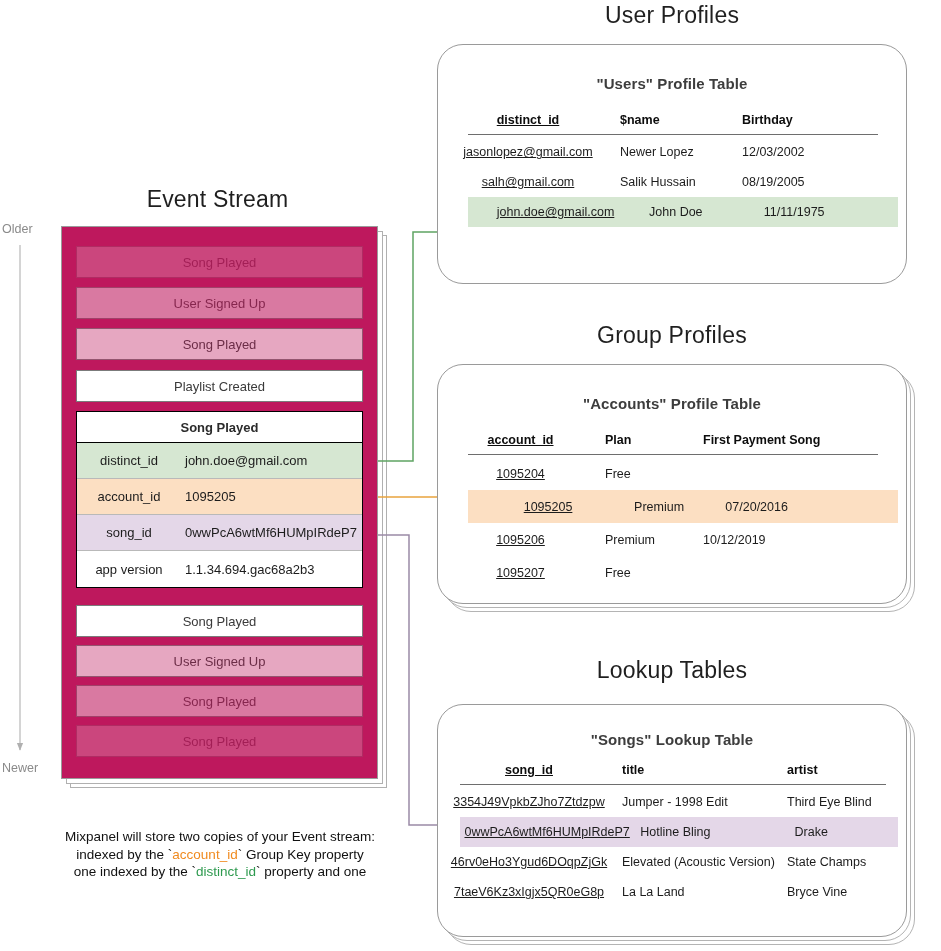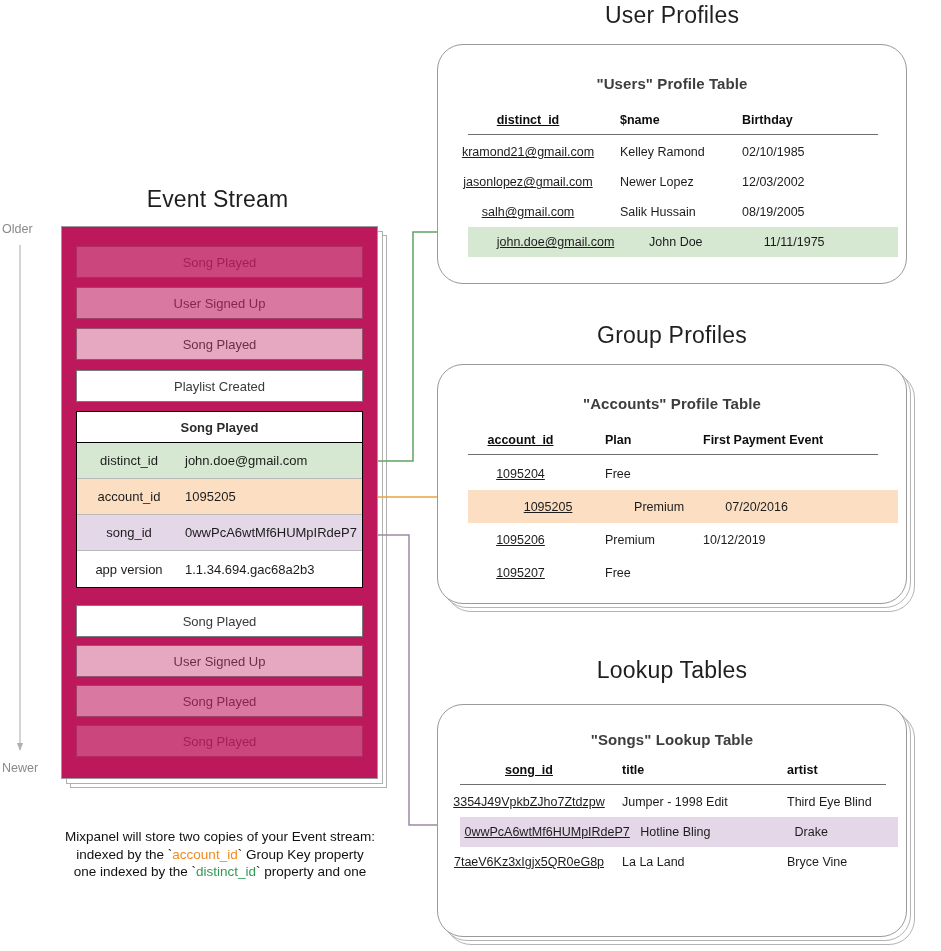--- a/index.html
+++ b/index.html
@@ -263,25 +263,20 @@
 
     <div class="ptable" style="top:62px; left:0; right:0;">
       <div class="prow head">
         <div class="cell c0" style="width:180px;"><span>distinct_id</span></div>
         <div class="cell c1" style="width:122px;"><span>$name</span></div>
         <div class="cell c2" style="width:140px;"><span>Birthday</span></div>
       </div>
       <div class="hr-line" style="margin-left:30px; margin-right:28px;"></div>
 
       <div class="prow" style="height:30px;">
-        <div class="cell c0" style="width:180px;"><span class="u">kramond21@gmail.com</span></div>
-        <div class="cell c1" style="width:122px;"><span>Kelley Ramond</span></div>
-        <div class="cell c2" style="width:140px;"><span>02/10/1985</span></div>
-      </div>
-      <div class="prow" style="height:30px;">
         <div class="cell c0" style="width:180px;"><span class="u">jasonlopez@gmail.com</span></div>
         <div class="cell c1" style="width:122px;"><span>Newer Lopez</span></div>
         <div class="cell c2" style="width:140px;"><span>12/03/2002</span></div>
       </div>
       <div class="prow" style="height:30px;">
         <div class="cell c0" style="width:180px;"><span class="u">salh@gmail.com</span></div>
         <div class="cell c1" style="width:122px;"><span>Salik Hussain</span></div>
         <div class="cell c2" style="width:140px;"><span>08/19/2005</span></div>
       </div>
       <div class="prow hl-green" style="height:30px; margin-left:30px; margin-right:8px; padding-left:0;">
@@ -297,21 +292,21 @@
   <div class="card-shadowlayer" style="left:445px; top:372px; width:470px; height:240px;"></div>
   <div class="card-shadowlayer" style="left:441px; top:368px; width:470px; height:240px;"></div>
 
   <div class="card card-main" style="left:437px; top:364px; width:470px; height:240px;">
     <div class="card-title" style="margin-top:30px;">"Accounts" Profile Table</div>
 
     <div class="ptable" style="top:62px; left:0; right:0;">
       <div class="prow head">
         <div class="cell c0" style="width:165px;"><span>account_id</span></div>
         <div class="cell c1" style="width:98px;"><span>Plan</span></div>
-        <div class="cell c2" style="width:180px;"><span>First Payment Event</span></div>
+        <div class="cell c2" style="width:180px;"><span>First Payment Song</span></div>
       </div>
       <div class="hr-line" style="margin-left:30px; margin-right:28px;"></div>
 
       <div class="prow" style="height:33px;">
         <div class="cell c0" style="width:165px;"><span class="u">1095204</span></div>
         <div class="cell c1" style="width:98px;"><span>Free</span></div>
         <div class="cell c2" style="width:180px;"><span></span></div>
       </div>
       <div class="prow hl-orange" style="height:33px; margin-left:30px; margin-right:8px;">
         <div class="cell c0" style="width:165px;"><span class="u">1095205</span></div>
@@ -351,20 +346,25 @@
         <div class="cell c0" style="width:182px;"><span class="u">3354J49VpkbZJho7Ztdzpw</span></div>
         <div class="cell c1" style="width:165px;"><span>Jumper - 1998 Edit</span></div>
         <div class="cell c2" style="width:110px;"><span>Third Eye Blind</span></div>
       </div>
       <div class="prow hl-purple" style="height:30px; margin-left:22px; margin-right:8px;">
         <div class="cell c0" style="width:182px;"><span class="u">0wwPcA6wtMf6HUMpIRdeP7</span></div>
         <div class="cell c1" style="width:165px; padding-left:6px;"><span>Hotline Bling</span></div>
         <div class="cell c2" style="width:110px;"><span>Drake</span></div>
       </div>
       <div class="prow" style="height:30px;">
+        <div class="cell c0" style="width:182px;"><span class="u">46rv0eHo3Ygud6DOqpZjGk</span></div>
+        <div class="cell c1" style="width:165px;"><span>Elevated (Acoustic Version)</span></div>
+        <div class="cell c2" style="width:110px;"><span>State Champs</span></div>
+      </div>
+      <div class="prow" style="height:30px;">
         <div class="cell c0" style="width:182px;"><span class="u">7taeV6Kz3xIgjx5QR0eG8p</span></div>
         <div class="cell c1" style="width:165px;"><span>La La Land</span></div>
         <div class="cell c2" style="width:110px;"><span>Bryce Vine</span></div>
       </div>
     </div>
   </div>
 
 </div>
 
 </body></html>

